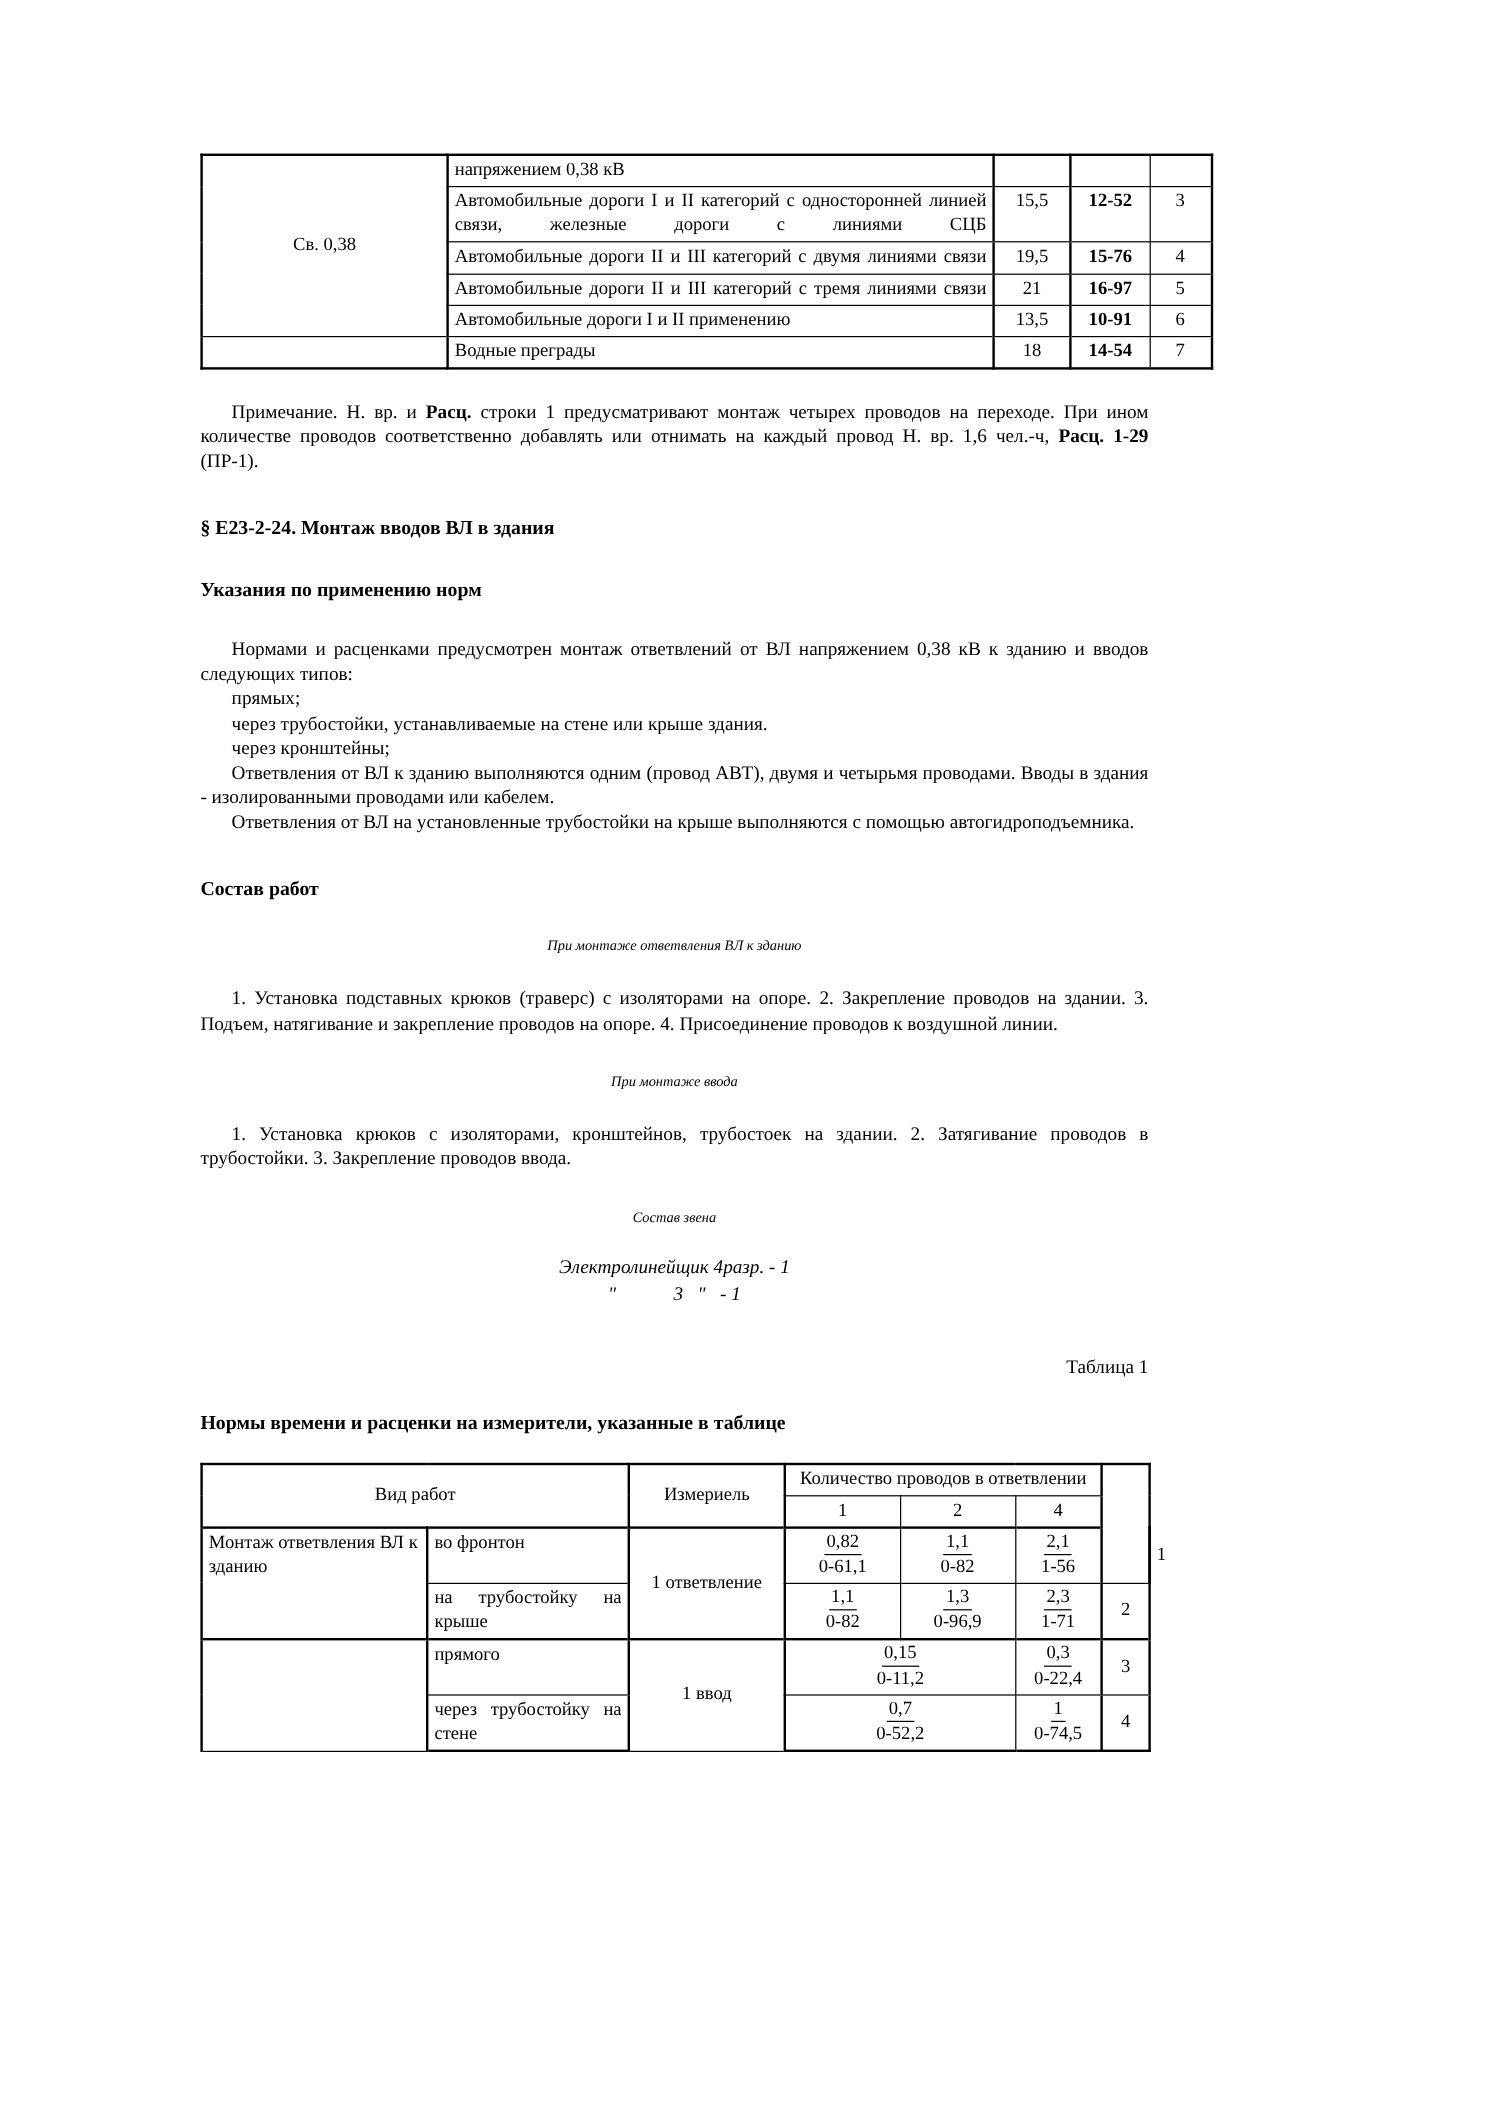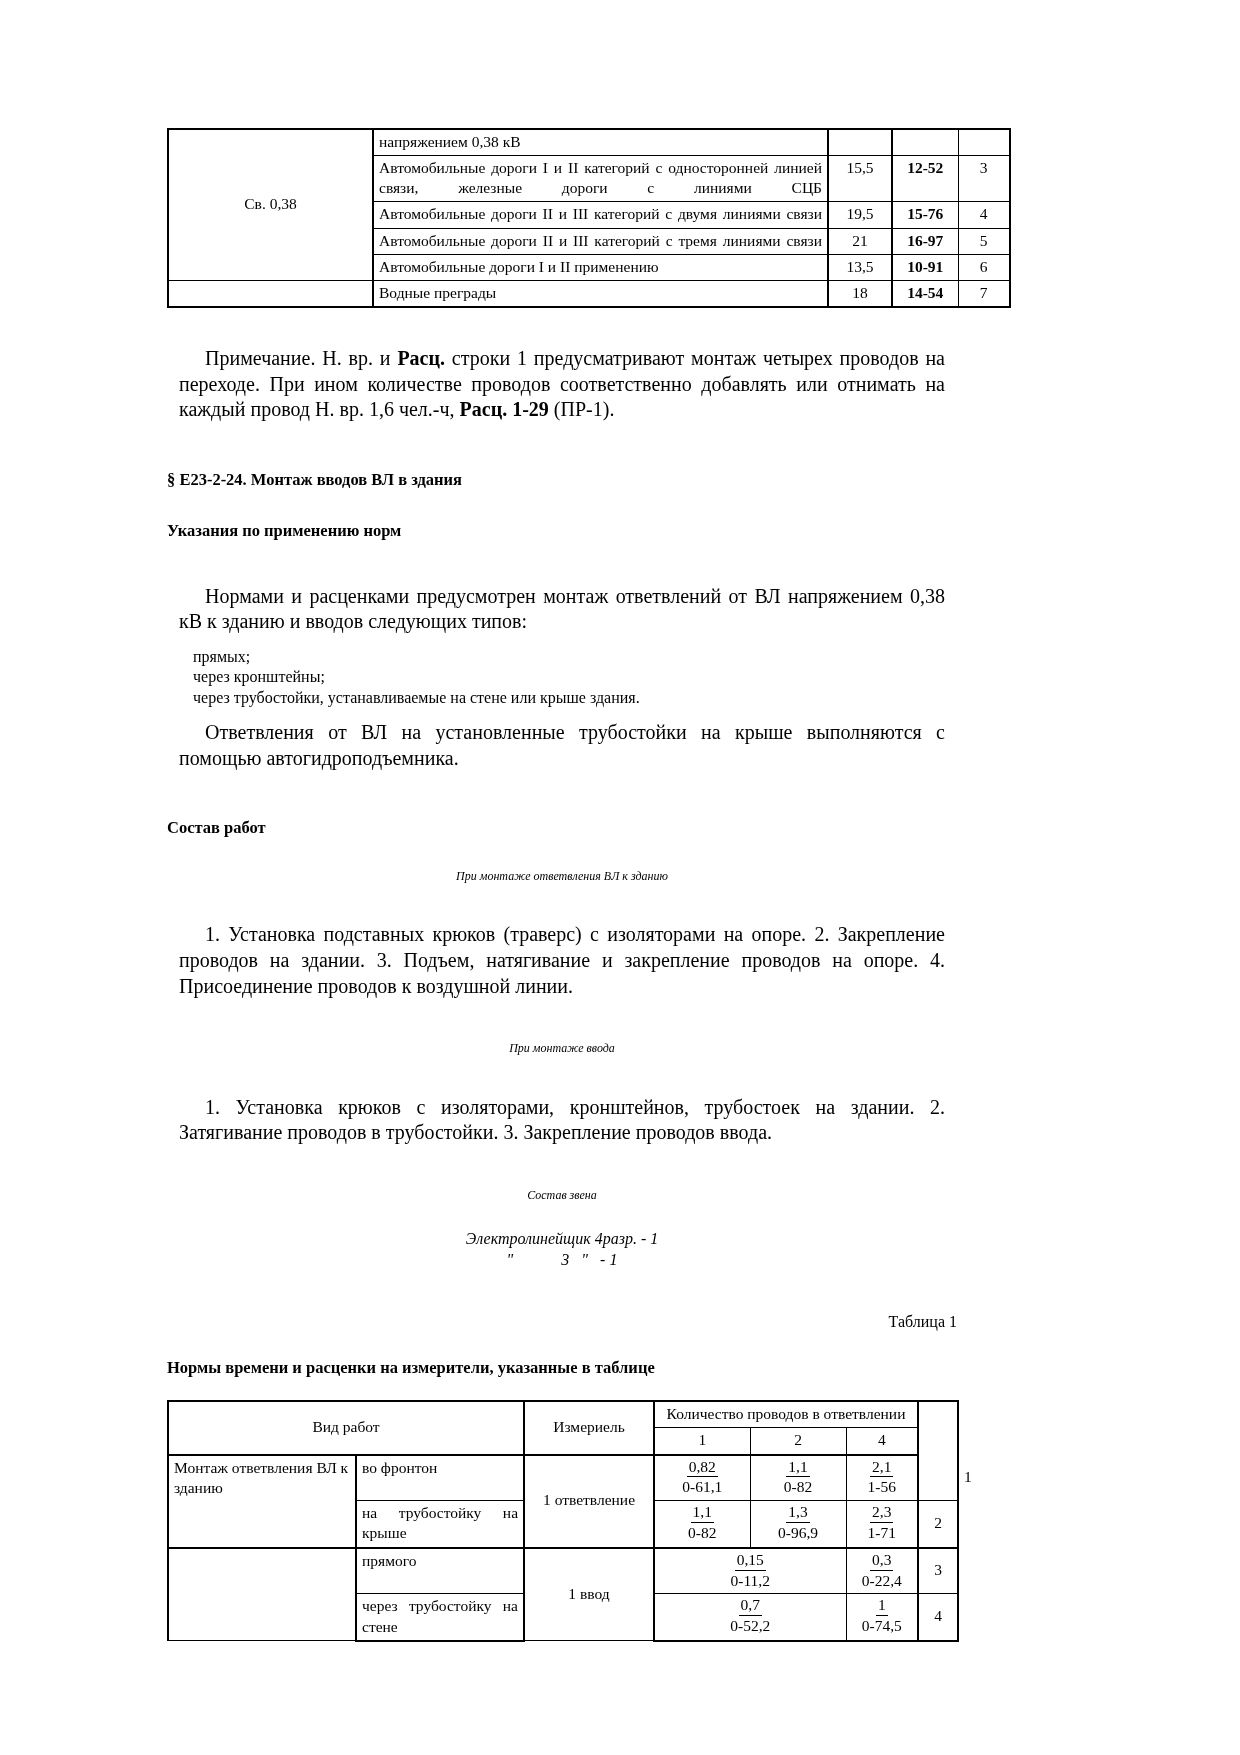--- a/index.html
+++ b/index.html
@@ -48,22 +48,22 @@
   .thickv-r { border-right: 2px solid #000 !important; }
   .thickh-t { border-top: 2px solid #000 !important; }
 
   .just { text-align: justify; text-align-last: justify; }
   .ctr { text-align: center; }
   .mid { vertical-align: middle !important; }
   .b { font-weight: bold; }
 
   
   p.para {
-    margin: 12px;
-    font-size: 20px;
+    margin: 0;
+    font-size: 16px;
     line-height: 1.28;
     text-align: justify;
     text-indent: 26px;
     hyphens: none;
     font-family: Liberation Serif, serif;
   }
   p.plain {
     margin: 0;
     font-size: 16px;
     line-height: 1.28;
@@ -190,22 +190,23 @@
     <h2 class="head-bold">§ Е23-2-24. Монтаж вводов ВЛ в здания</h2>
 
     <div class="sp30"></div>
 
     <h2 class="head-bold">Указания по применению норм</h2>
 
     <div class="sp30"></div>
 
     <p class="para">Нормами и расценками предусмотрен монтаж ответвлений от ВЛ напряжением 0,38 кВ к зданию и вводов следующих типов:</p>
     <p class="plain">прямых;</p>
+    <p class="plain">через трубостойки, устанавливаемые на стене или крыше здания.</p>
     <p class="plain">через кронштейны;</p>
-    <p class="plain">через трубостойки, устанавливаемые на стене или крыше здания.</p>
+    <p class="para">Ответвления от ВЛ к зданию выполняются одним (провод АВТ), двумя и четырьмя проводами. Вводы в здания - изолированными проводами или кабелем.</p>
     <p class="para">Ответвления от ВЛ на установленные трубостойки на крыше выполняются с помощью автогидроподъемника.</p>
 
     <div class="sp34"></div>
 
     <h2 class="head-bold">Состав работ</h2>
 
     <div class="sp30"></div>
 
     <div class="it-center">При монтаже ответвления ВЛ к зданию</div>
 

